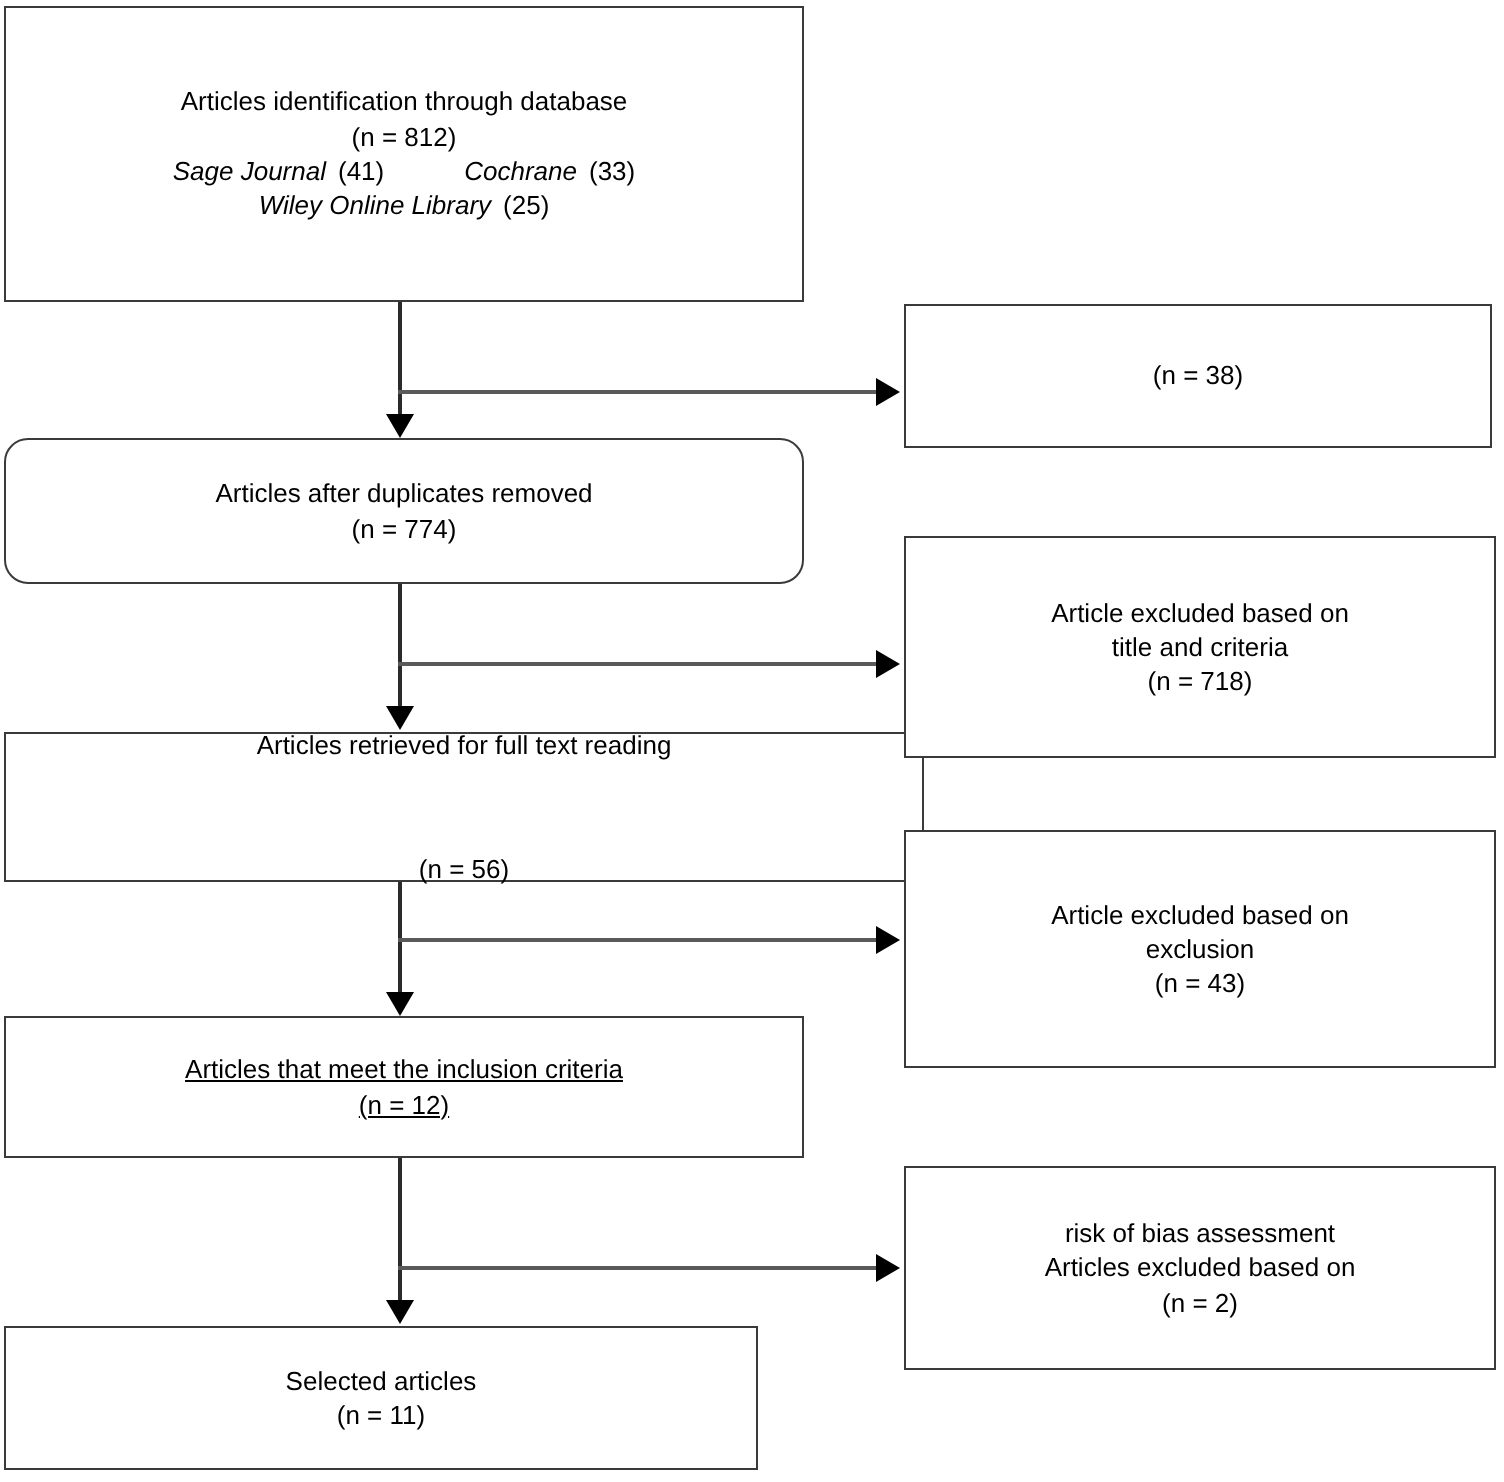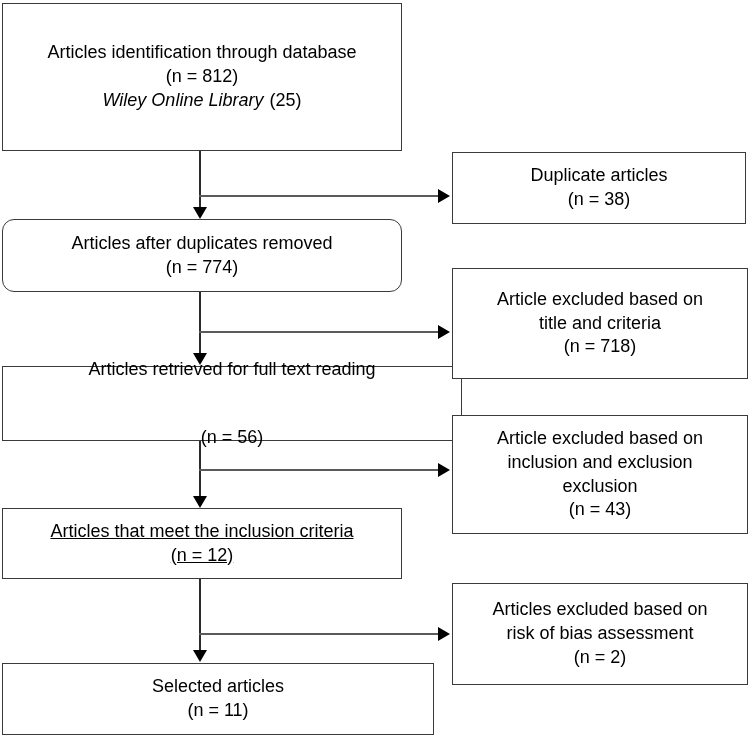--- a/index.html
+++ b/index.html
@@ -19,21 +19,21 @@
   .box {
     position: absolute;
     box-sizing: border-box;
     border: 1.6px solid #3a3a3a;
     background: #ffffff;
     display: flex;
     flex-direction: column;
     align-items: center;
     justify-content: center;
     text-align: center;
-    font-size: 18px;
+    font-size: 13px;
     line-height: 1.33;
     padding: 2px 14px;
   }
   .box .line {
     display: block;
     white-space: nowrap;
   }
   .src-row {
     display: block;
     white-space: nowrap;
@@ -74,64 +74,63 @@
   }
 </style>
 </head>
 <body>
 
 <div id="canvas">
 
   <div class="box" style="left:2px; top:3px; width:400px; height:148px;">
     <span class="line">Articles identification through database</span>
     <span class="line">(n = 812)</span>
+    <span class="src-row"><span class="jname">Sage Journal</span><span class="gap-narrow"></span><span class="jcount">(41)</span><span class="gap-wide" style="width:40px;"></span><span class="jname">Cochrane</span><span class="gap-narrow"></span><span class="jcount">(33)</span></span>
     <span class="src-row"><span class="jname">Wiley Online Library</span><span class="gap-narrow"></span><span class="jcount">(25)</span></span>
   </div>
 
   <div class="box" style="left:2px; top:219px; width:400px; height:73px;border-radius:12px;">
     <span class="line">Articles after duplicates removed</span>
     <span class="line">(n = 774)</span>
   </div>
 
   <div class="box" style="left:2px; top:366px; width:460px; height:75px;gap:44px;">
     <span class="line">Articles retrieved for full text reading</span>
     <span class="line">(n = 56)</span>
   </div>
 
   <div class="box" style="left:2px; top:508px; width:400px; height:71px;text-decoration:underline;">
     <span class="line">Articles that meet the inclusion criteria</span>
     <span class="line">(n = 12)</span>
   </div>
 
-  <div class="box" style="left:2px; top:663px; width:432px; height:72px;">
+  <div class="box" style="left:2px; top:663px; width:377px; height:72px;">
     <span class="line">Selected articles</span>
     <span class="line">(n = 11)</span>
   </div>
 
   <div class="box" style="left:452px; top:152px; width:294px; height:72px;">
-    <span class="line">Duplicate articles</span>
     <span class="line">(n = 38)</span>
   </div>
 
   <div class="box" style="left:452px; top:268px; width:296px; height:111px;">
     <span class="line">Article excluded based on</span>
     <span class="line">title and criteria</span>
     <span class="line">(n = 718)</span>
   </div>
 
   <div class="box" style="left:452px; top:415px; width:296px; height:119px;">
     <span class="line">Article excluded based on</span>
-    <span class="line">inclusion and exclusion</span>
     <span class="line">exclusion</span>
     <span class="line">(n = 43)</span>
   </div>
 
   <div class="box" style="left:452px; top:583px; width:296px; height:102px;">
+    <span class="line">risk of bias assessment</span>
     <span class="line">Articles excluded based on</span>
-    <span class="line">risk of bias assessment</span>
     <span class="line">(n = 2)</span>
   </div>
 
   <div class="vline" style="left:199px; top:151px; height:58px;"></div>
   <div class="arrow-down" style="left:193px; top:207px;"></div>
 
   <div class="vline" style="left:199px; top:292px; height:62px;"></div>
   <div class="arrow-down" style="left:193px; top:353px;"></div>
 
   <div class="vline" style="left:199px; top:441px; height:56px;"></div>

